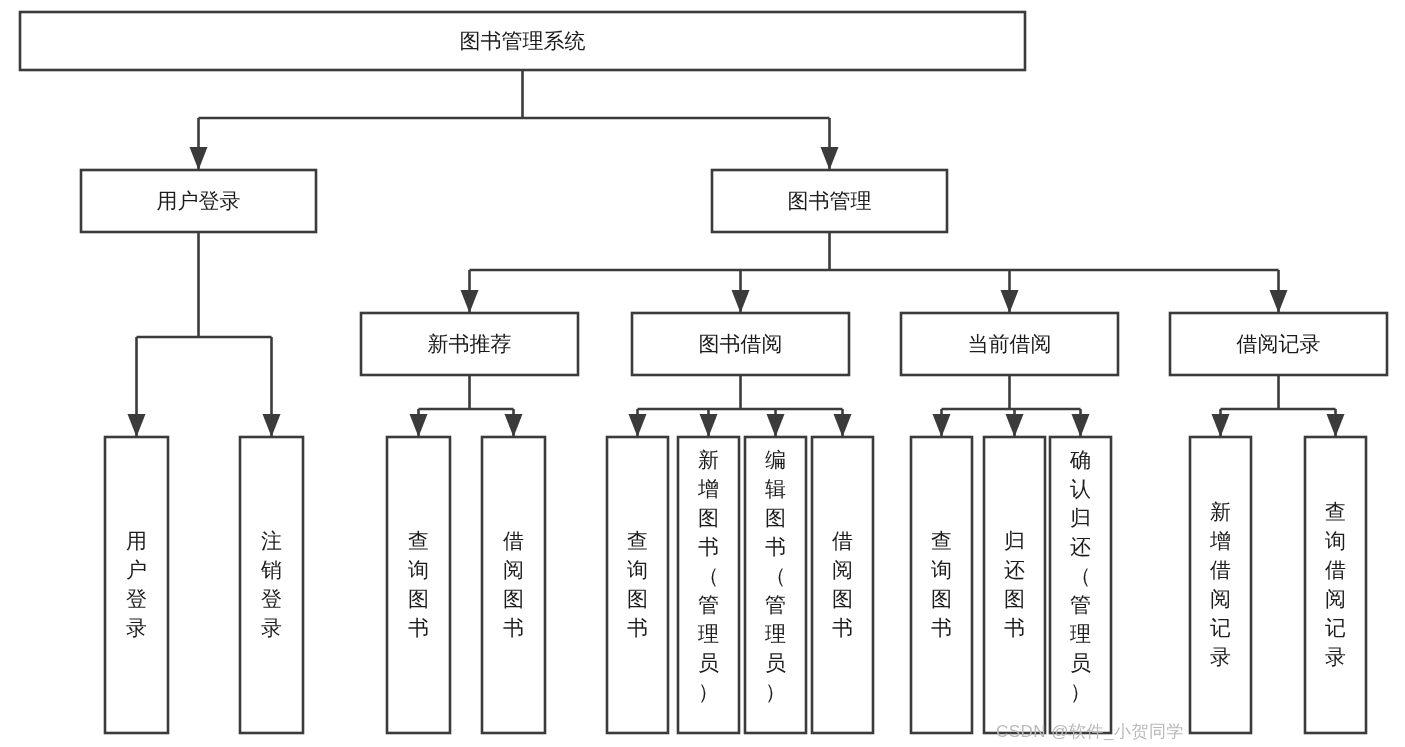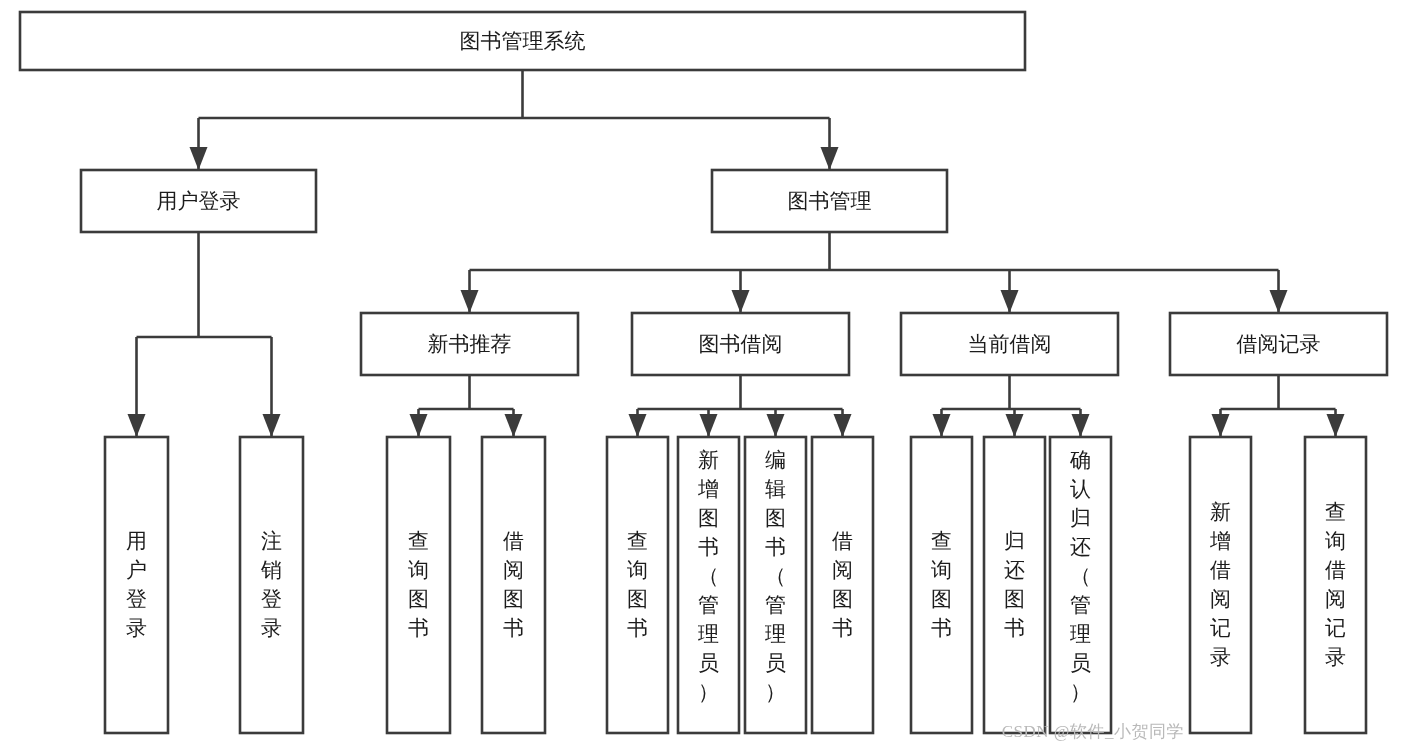--- a/index.html
+++ b/index.html
@@ -51,21 +51,21 @@
   .node-label-v {
     font-family: "Liberation Sans", "DejaVu Sans", sans-serif;
     font-size: 21px;
     fill: #1c1c1c;
     text-anchor: middle;
   }
   .watermark {
     position: absolute;
     right: 8px;
     bottom: 4px;
-    font-family: Liberation Serif, serif;
+    font-family: Liberation Sans, sans-serif;
     font-size: 17px;
     color: #b9b9b9;
     white-space: nowrap;
     letter-spacing: 0.5px;
   }
 </style>
 </head>
 <body>
 
 <div id="diagram-root">

